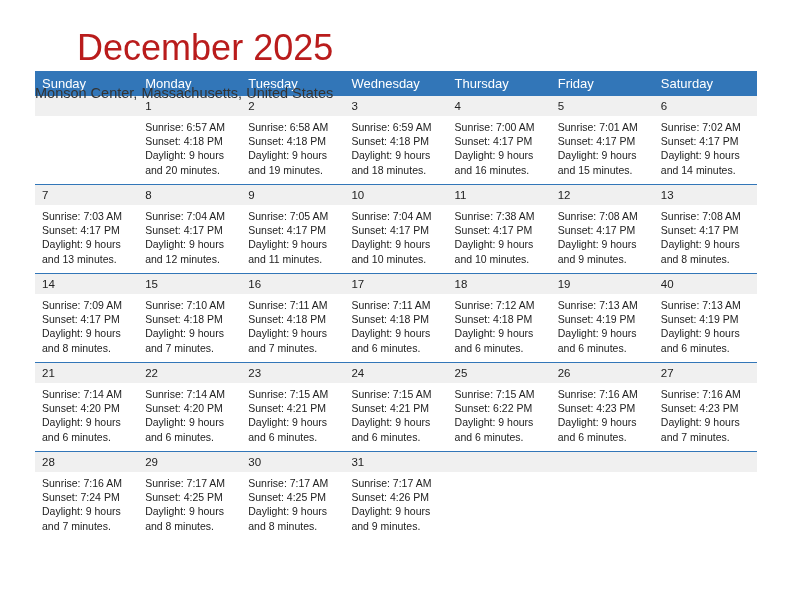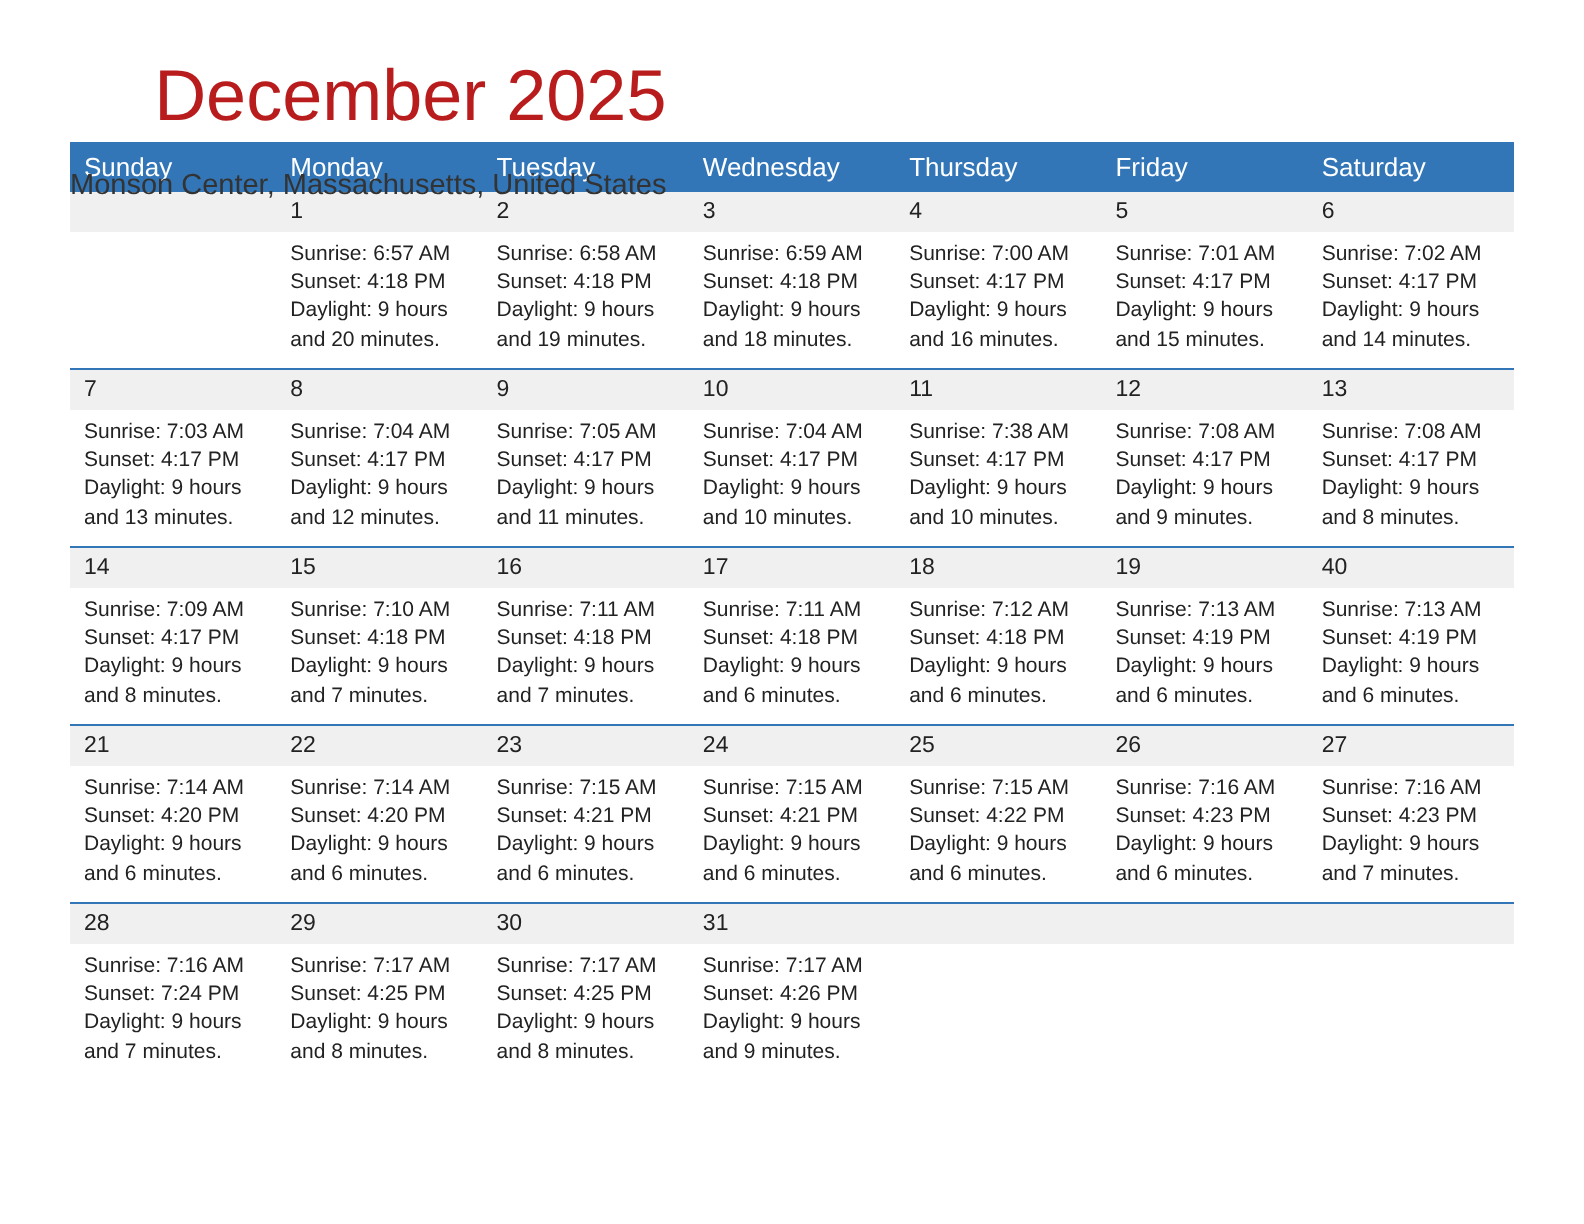--- a/index.html
+++ b/index.html
@@ -390,21 +390,21 @@
             <div>Sunrise: 7:15 AM</div>
             <div>Sunset: 4:21 PM</div>
             <div>Daylight: 9 hours</div>
             <div>and 6 minutes.</div>
           </div>
         </td>
         <td>
           <div class="daynum">25</div>
           <div class="cell-body">
             <div>Sunrise: 7:15 AM</div>
-            <div>Sunset: 4:22 PM</div>
+            <div>Sunset: 6:22 PM</div>
             <div>Daylight: 9 hours</div>
             <div>and 6 minutes.</div>
           </div>
         </td>
         <td>
           <div class="daynum">26</div>
           <div class="cell-body">
             <div>Sunrise: 7:16 AM</div>
             <div>Sunset: 4:23 PM</div>
             <div>Daylight: 9 hours</div>

